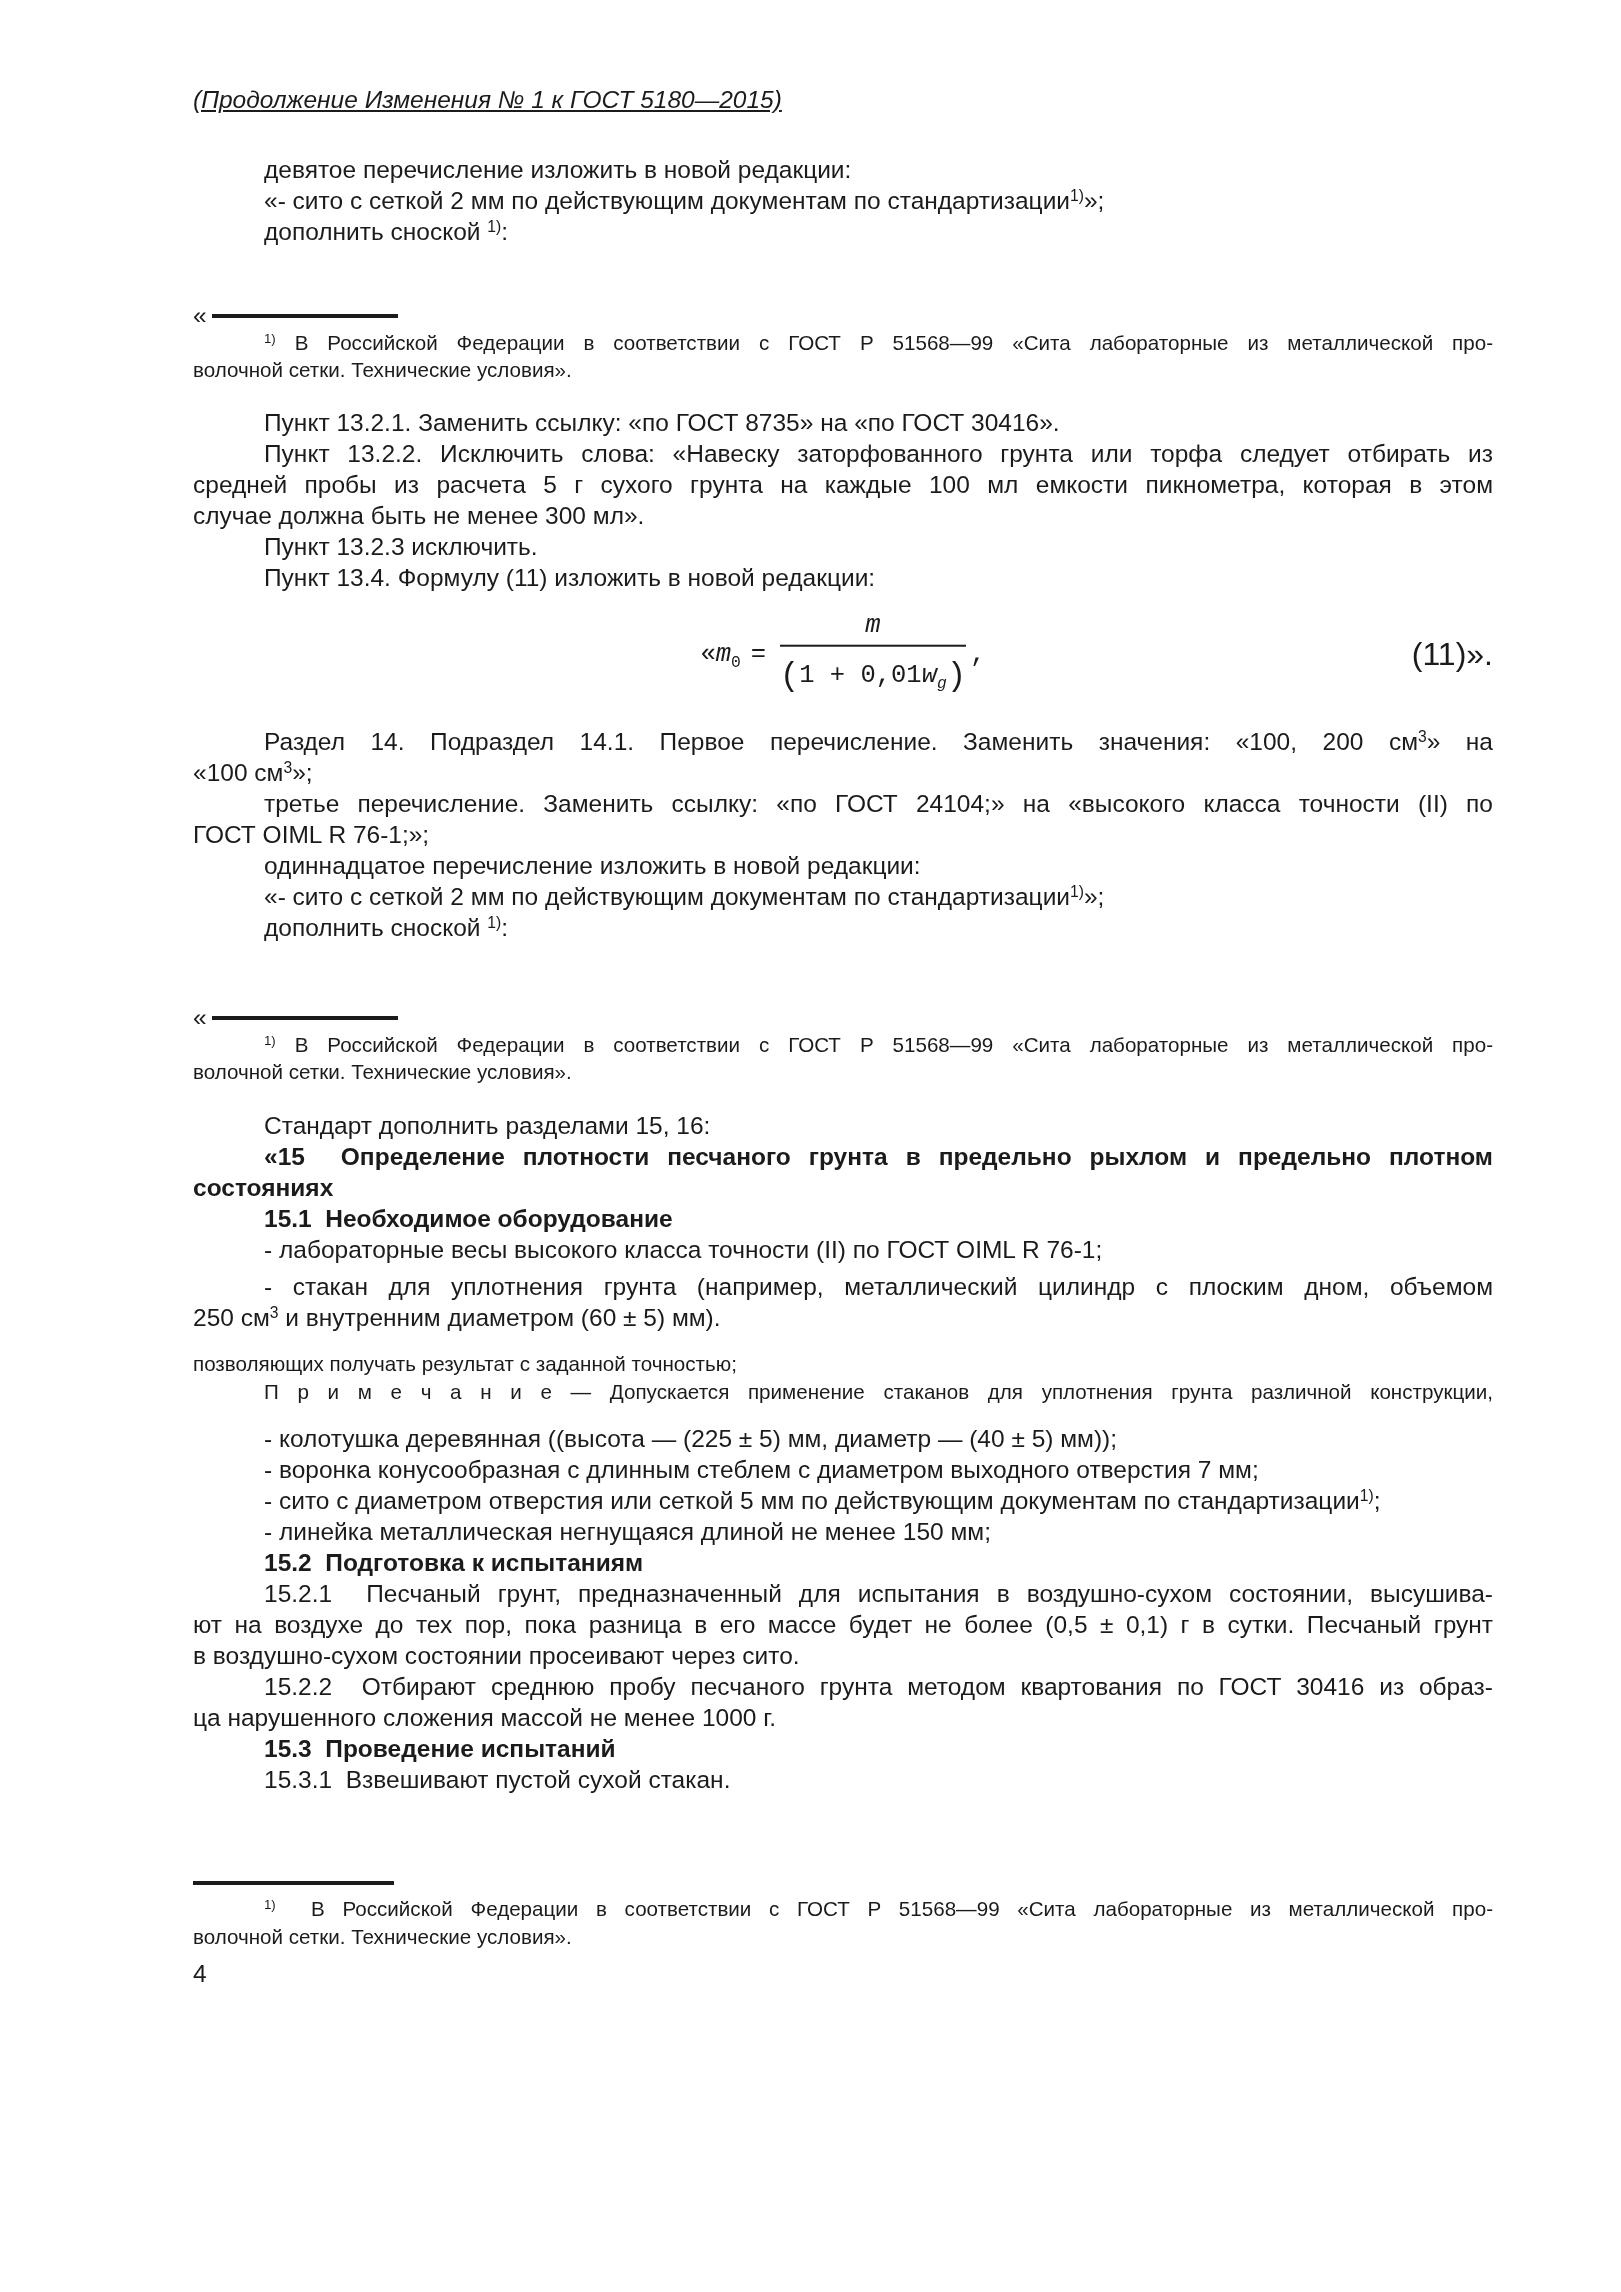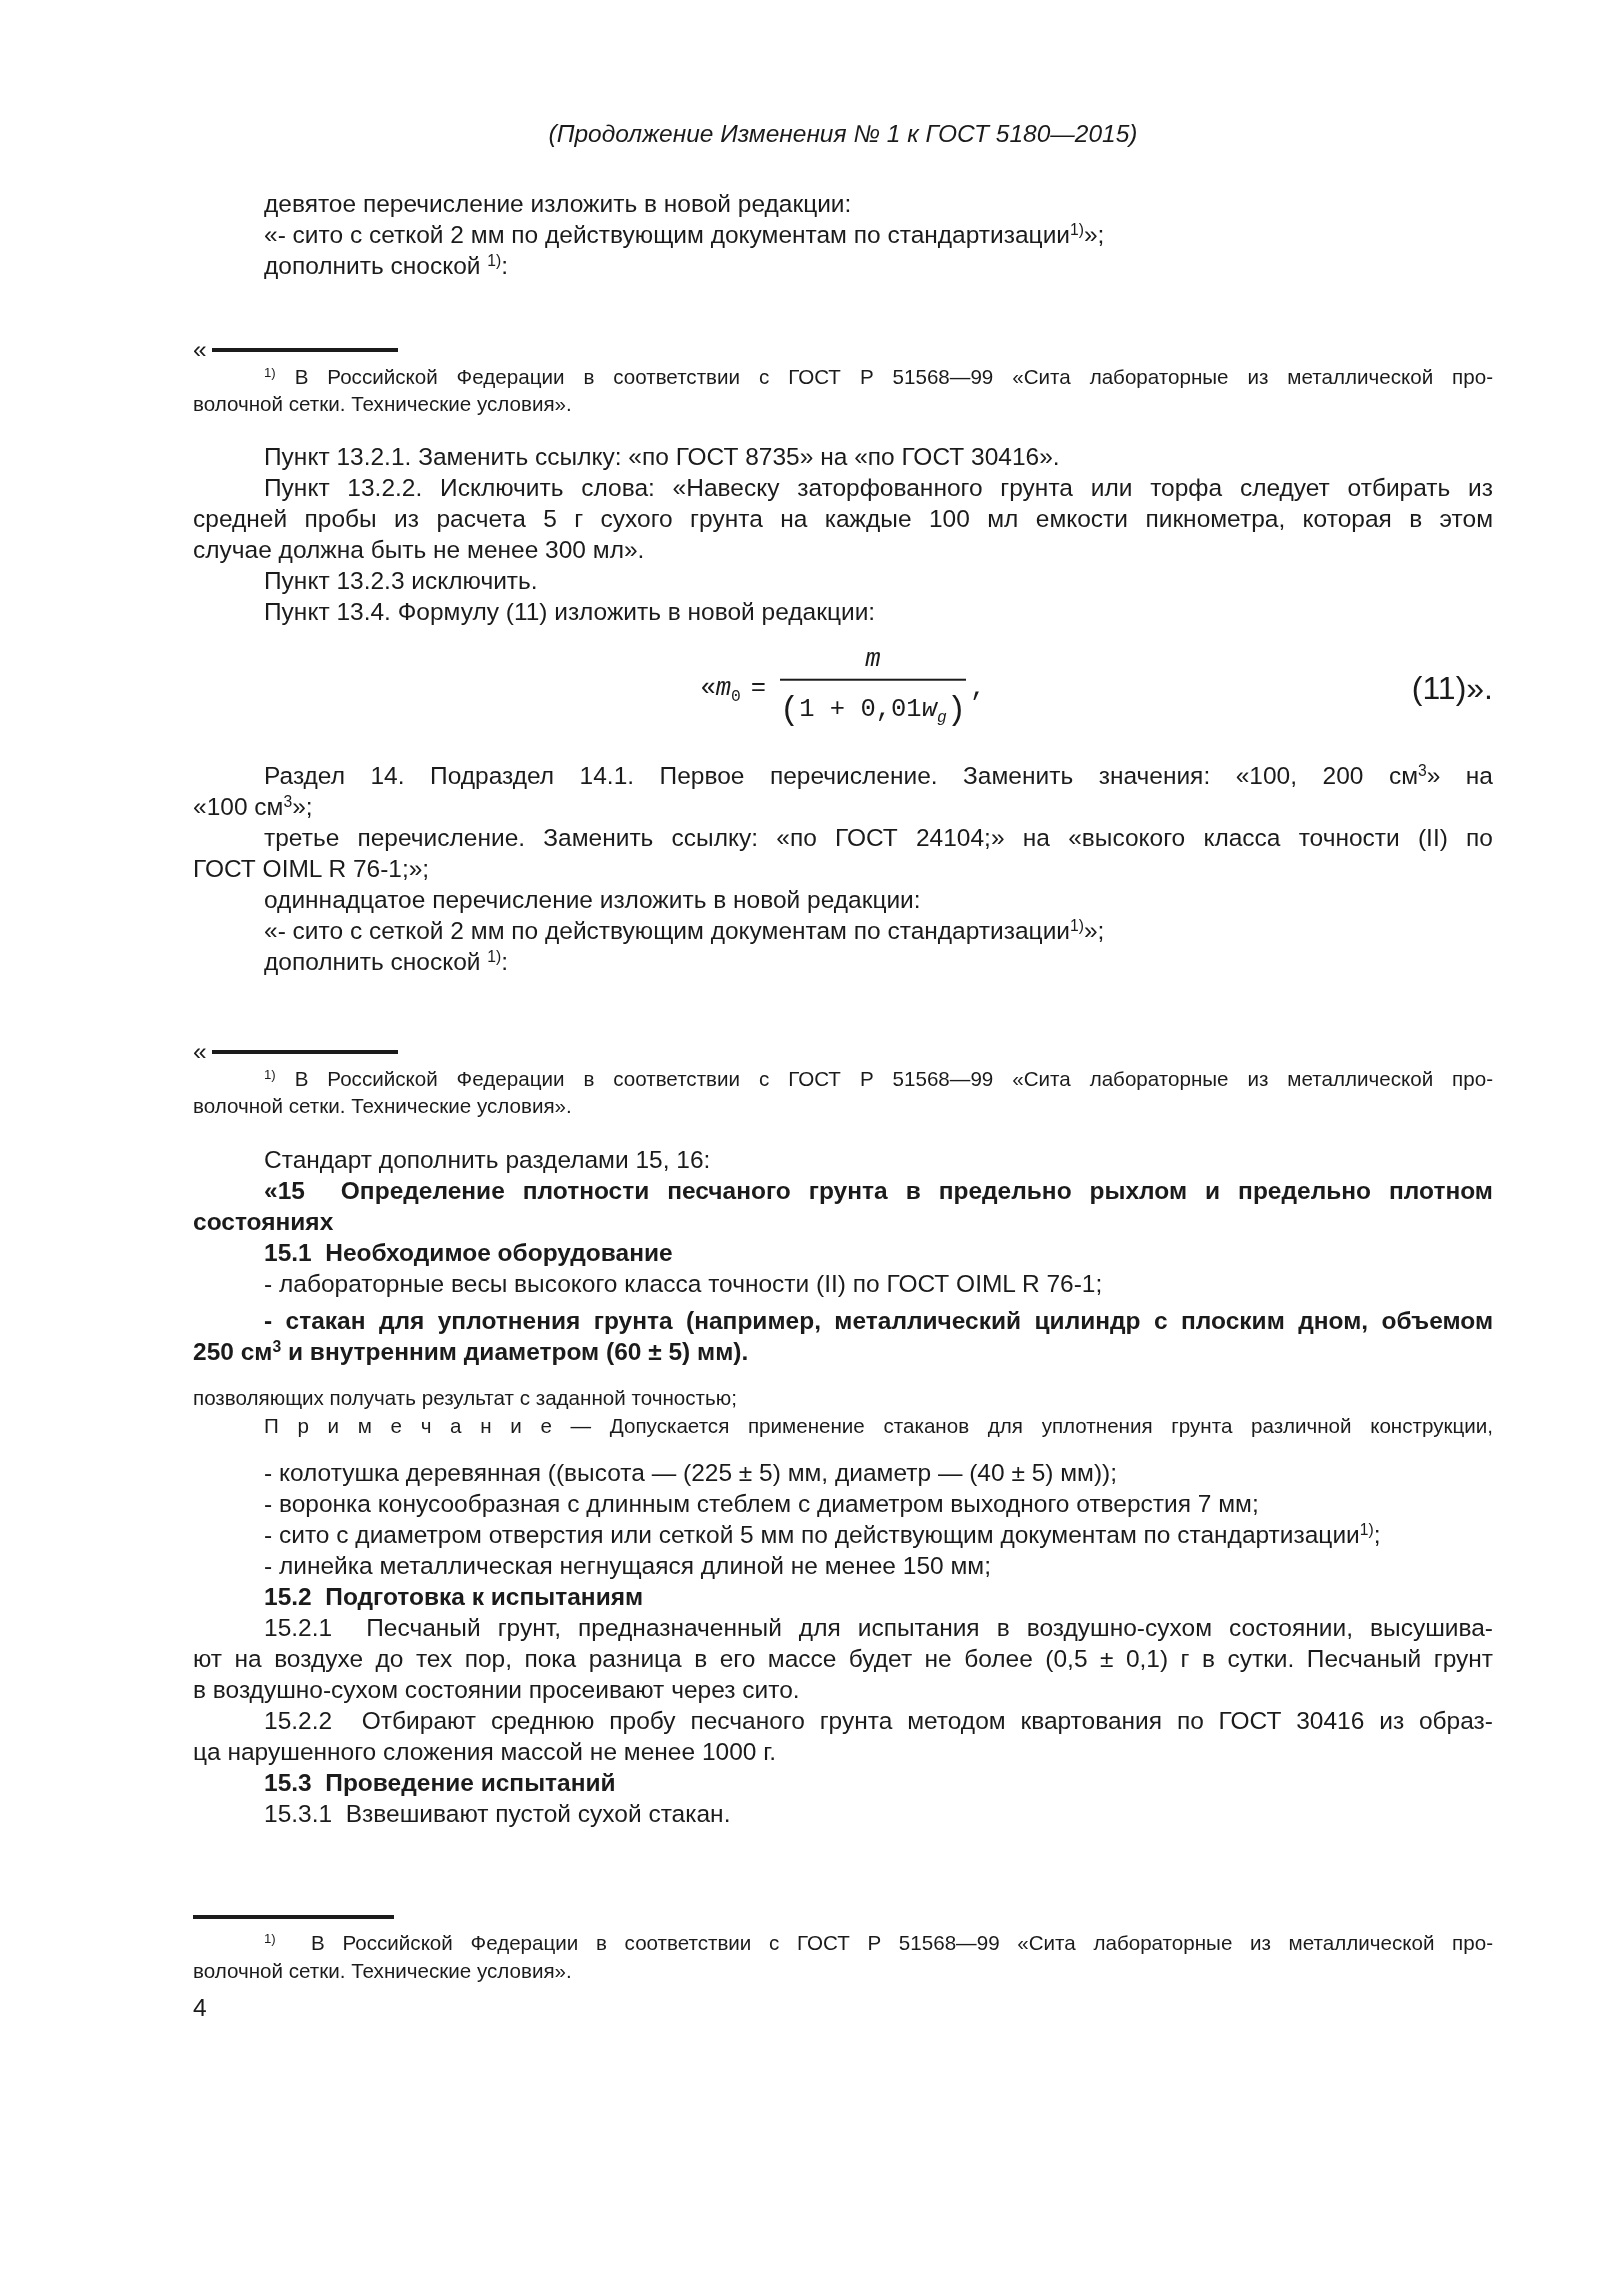--- a/index.html
+++ b/index.html
@@ -1,20 +1,20 @@
 <!DOCTYPE html>
 <html><head>
 <meta charset="utf-8">
 <style>
   html,body{margin:0;padding:0;background:#ffffff;}
   .page{position:relative;width:1621px;height:2293px;background:#ffffff;
         font-family:"Liberation Sans",sans-serif;color:#1b1b1b;overflow:hidden;}
   .content{position:absolute;left:193px;top:0;width:1300px;font-size:24.5px;line-height:31px;}
 
-  .doc-header{margin-top:118px;text-align:center;font-style:italic;}
+  .doc-header{margin-top:84px;text-align:left;font-style:italic;text-decoration:underline;}
 
   .line{min-height:31px;}
   .indent{text-indent:71px;}
   .stretch{text-align:justify;text-align-last:justify;}
   .bold{font-weight:bold;}
   .small{font-size:20.6px;line-height:27.4px;}
   .small .line{min-height:27.4px;}
 
   .sup{font-size:0.64em;position:relative;top:-0.52em;line-height:0;}
   sub{font-size:0.64em;}
@@ -36,21 +36,21 @@
   .paren{font-size:1.28em;vertical-align:-0.09em;}
   .feq{margin:0 9.8px;}
   .fnumber{position:absolute;right:0;top:50%;transform:translateY(-50%);font-size:32px;}
 
   
   .g40{margin-top:39px;}
   .g57{margin-top:56px;}
   .g63{margin-top:62px;}
   .g24{margin-top:23.5px;}
   .g25{margin-top:24.5px;}
-  .g6{margin-top:5.9px;font-weight:bold;}
+  .g6{margin-top:5.9px;}
   .g77{margin-top:75px;}
   .g8{margin-top:7.8px;}
   .note{margin-top:17.6px;margin-bottom:17.6px;}
 </style>
 </head>
 <body>
 
 <div class="page">
   <div class="content">
 

